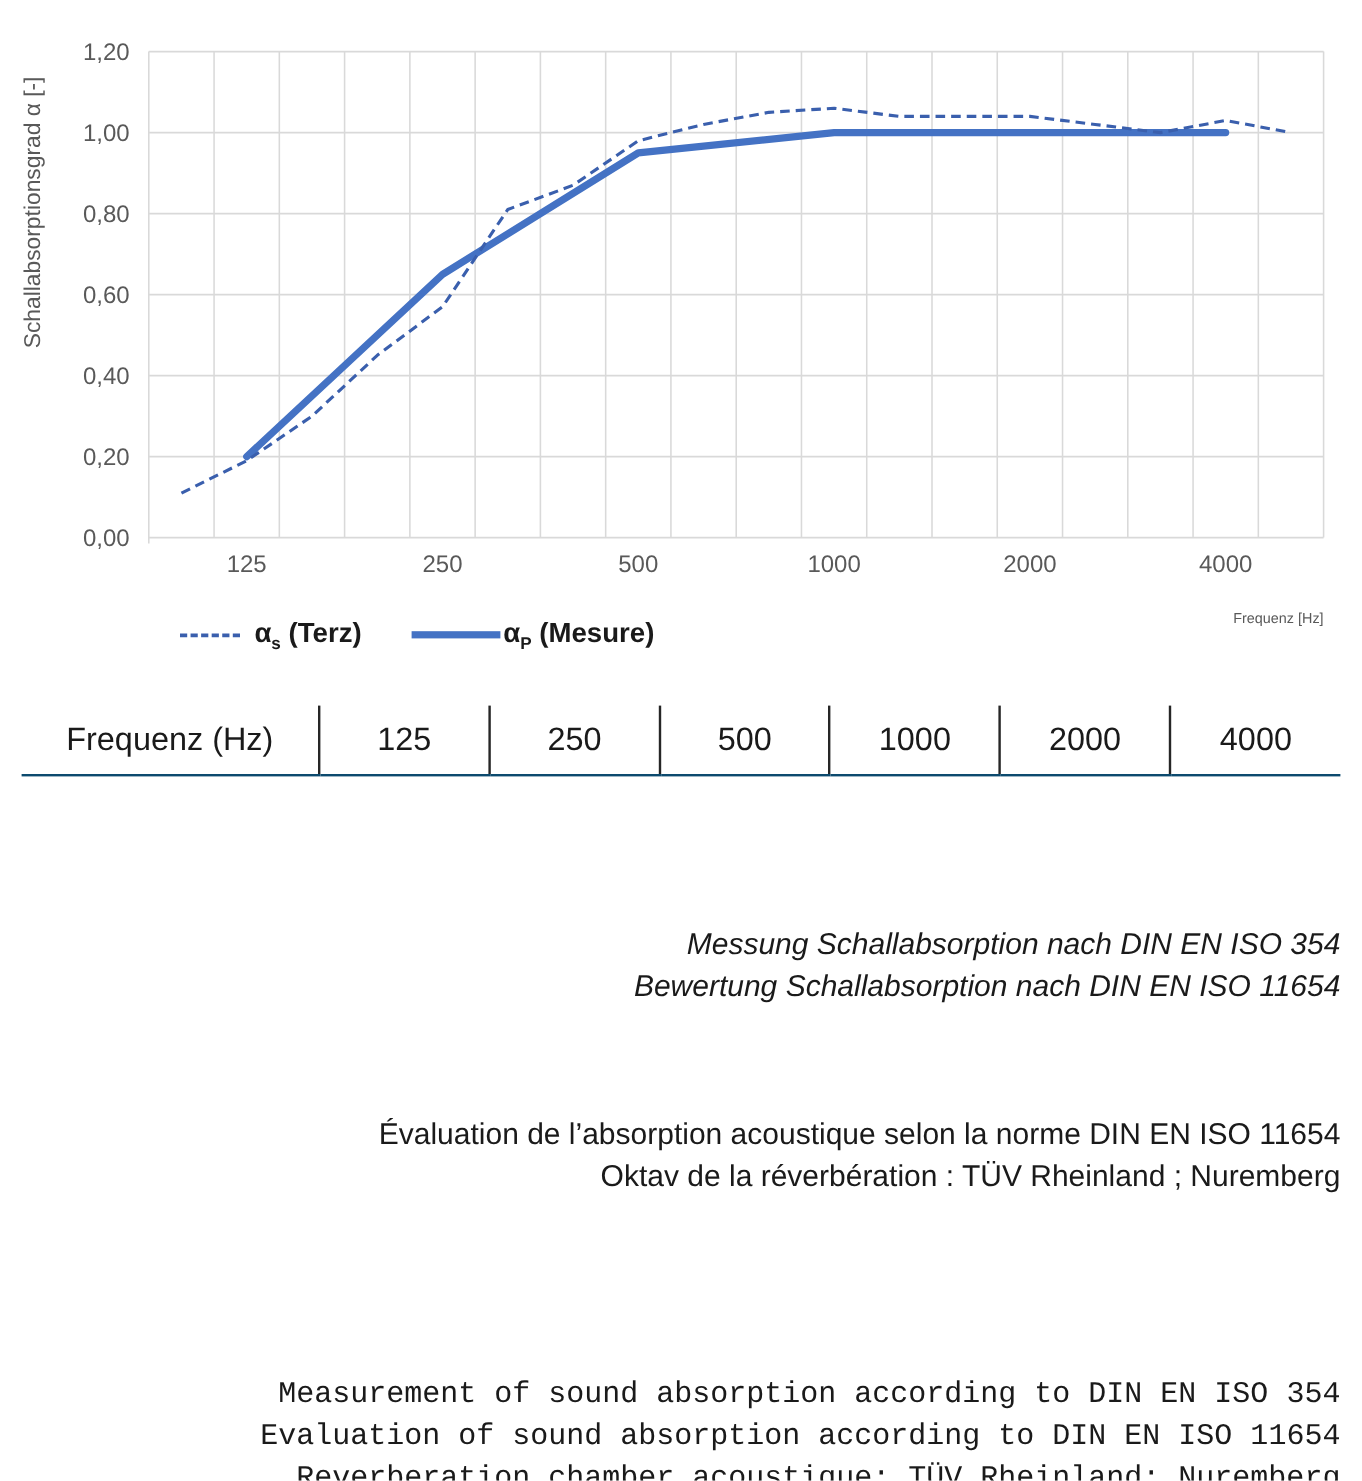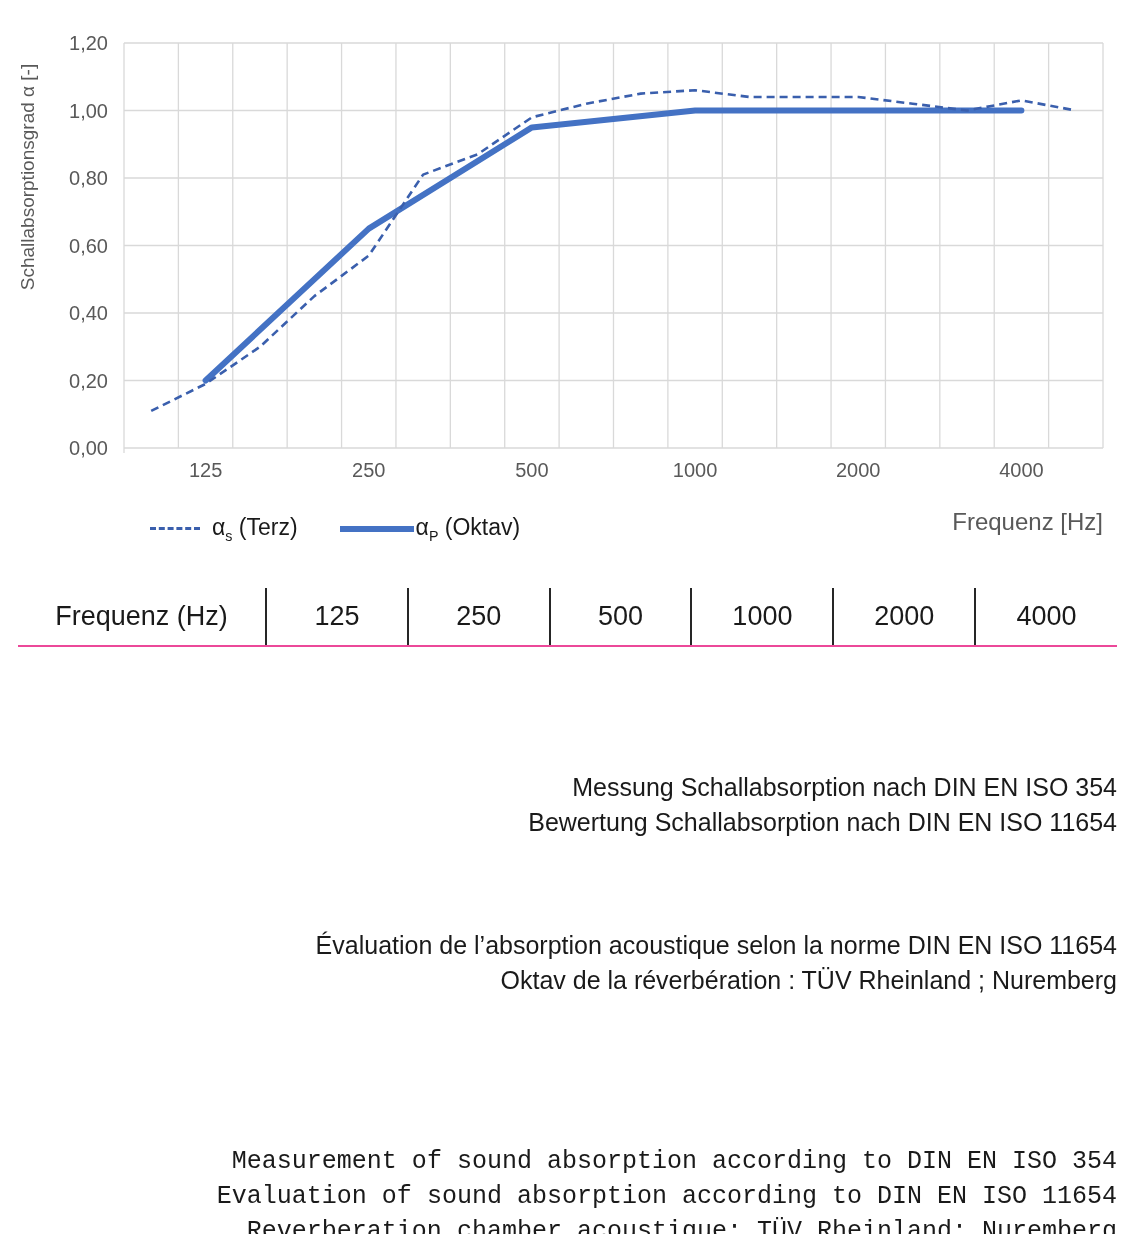--- a/index.html
+++ b/index.html
@@ -4,41 +4,41 @@
 <style>
   html,body{margin:0;padding:0;background:#fff;}
   #page{position:relative;width:1135px;height:1234px;background:#fff;
         font-family:"Liberation Sans", sans-serif;overflow:hidden;}
 
   
   #chart-wrap{position:absolute;left:0;top:0;width:1135px;height:570px;}
   #chart-svg{position:absolute;left:0;top:0;}
   #y-axis-title{position:absolute;left:-120px;top:164px;width:300px;height:26px;
     transform:rotate(-90deg);text-align:center;font-size:19px;color:#595959;}
-  #x-axis-title{position:absolute;right:32px;top:508px;font-size:24px;color:#595959;}
+  #x-axis-title{position:absolute;right:32px;top:508px;font-size:12px;color:#595959;}
 
   .legend{position:absolute;left:150px;top:514px;display:flex;align-items:center;gap:42px;
-    font-size:23px;color:#1a1a1a;}
+    font-size:23px;color:#1a1a1a;font-weight:bold;}
   .legend-item{display:flex;align-items:center;}
   .sample-dashed{display:inline-block;width:50px;height:0;border-top:3px dashed #3a5fad;margin-right:12px;}
   .sample-solid{display:inline-block;width:74px;height:6px;background:#4472c4;margin-right:2px;}
   .legend-label sub, .alpha-sub{font-size:0.62em;}
 
   
   #abs-table{position:absolute;left:18px;top:588px;width:1099px;border-collapse:collapse;
     table-layout:fixed;font-size:27px;color:#1a1a1a;}
   #abs-table td,#abs-table th{font-weight:normal;text-align:center;vertical-align:middle;
     height:57px;padding:0;}
-  #abs-table tr:first-child td,#abs-table tr:first-child th{border-bottom:2px solid #ec4899;}
+  #abs-table tr:first-child td,#abs-table tr:first-child th{border-bottom:2px solid #0c4a6e;}
   #abs-table td.num,#abs-table th.num{border-left:2px solid #262626;}
   #abs-table sub{font-size:0.68em;}
 
   
   .note{position:absolute;right:18px;text-align:right;font-size:25px;line-height:35px;color:#1a1a1a;}
-  #note-german{top:770px;}
+  #note-german{top:770px;font-style:italic;}
   #note-french{top:928px;}
   #note-english{top:1144px;font-family:Liberation Mono, monospace;}
   .note div{white-space:nowrap;}
 </style>
 </head>
 <body>
 
 <div id="page">
 
   <div id="chart-wrap">
@@ -89,21 +89,21 @@
     <div id="y-axis-title">Schallabsorptionsgrad α [-]</div>
     <div id="x-axis-title">Frequenz [Hz]</div>
 
     <div class="legend">
       <div class="legend-item">
         <span class="sample-dashed"></span>
         <span class="legend-label"><span>α</span><sub>s</sub><span> (Terz)</span></span>
       </div>
       <div class="legend-item">
         <span class="sample-solid"></span>
-        <span class="legend-label"><span>α</span><sub>P</sub><span> (Oktav)</span></span>
+        <span class="legend-label"><span>α</span><sub>P</sub><span> (Mesure)</span></span>
       </div>
     </div>
   </div>
 
   <table id="abs-table">
     <colgroup>
         <col style="width:248px">
         <col>
         <col>
         <col>

